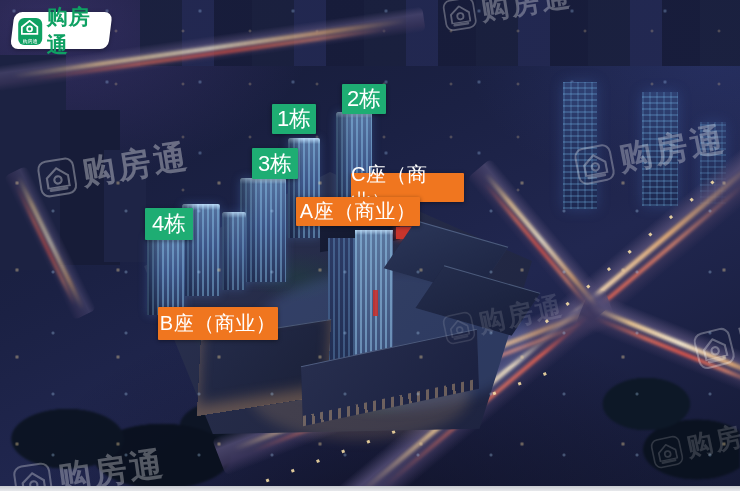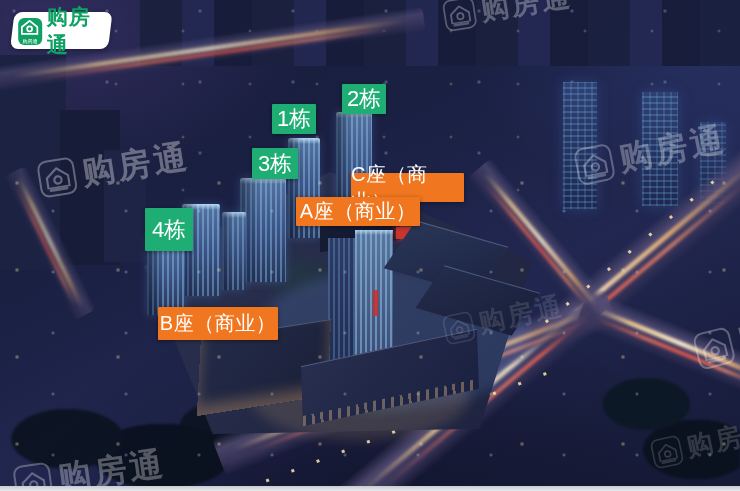--- a/index.html
+++ b/index.html
@@ -215,21 +215,21 @@
           <path d="M2 9 L12 1 L22 9 V19 H2 Z"></path>
           <circle cx="12" cy="12" r="3.4"></circle>
         </svg>
       </span>
     <span class="wm-text">购房通</span>
   </div>
 
   <div class="abs lbl green" style="left:272px;top:104px;width:44px;height:30px;">1栋</div>
   <div class="abs lbl green" style="left:342px;top:84px;width:44px;height:30px;">2栋</div>
   <div class="abs lbl green" style="left:252px;top:148px;width:46px;height:31px;">3栋</div>
-  <div class="abs lbl green" style="left:145px;top:208px;width:48px;height:43px;">4栋</div>
+  <div class="abs lbl green" style="left:145px;top:208px;width:48px;height:32px;">4栋</div>
   <div class="abs lbl orange" style="left:351px;top:173px;width:113px;height:29px;">C座（商业）</div>
   <div class="abs lbl orange" style="left:158px;top:307px;width:120px;height:33px;">B座（商业）</div>
   <div class="abs lbl orange" style="left:296px;top:197px;width:124px;height:29px;">A座（商业）</div>
 
   <div class="abs logo">
     <div class="logo-inner">
       <div class="logo-icon">
         <svg viewBox="0 0 24 20" fill="none" stroke="#fff" stroke-width="2.2">
             <path d="M2 9 L12 1 L22 9 V18 H2 Z"></path>
             <circle cx="12" cy="11.5" r="3.2"></circle>

